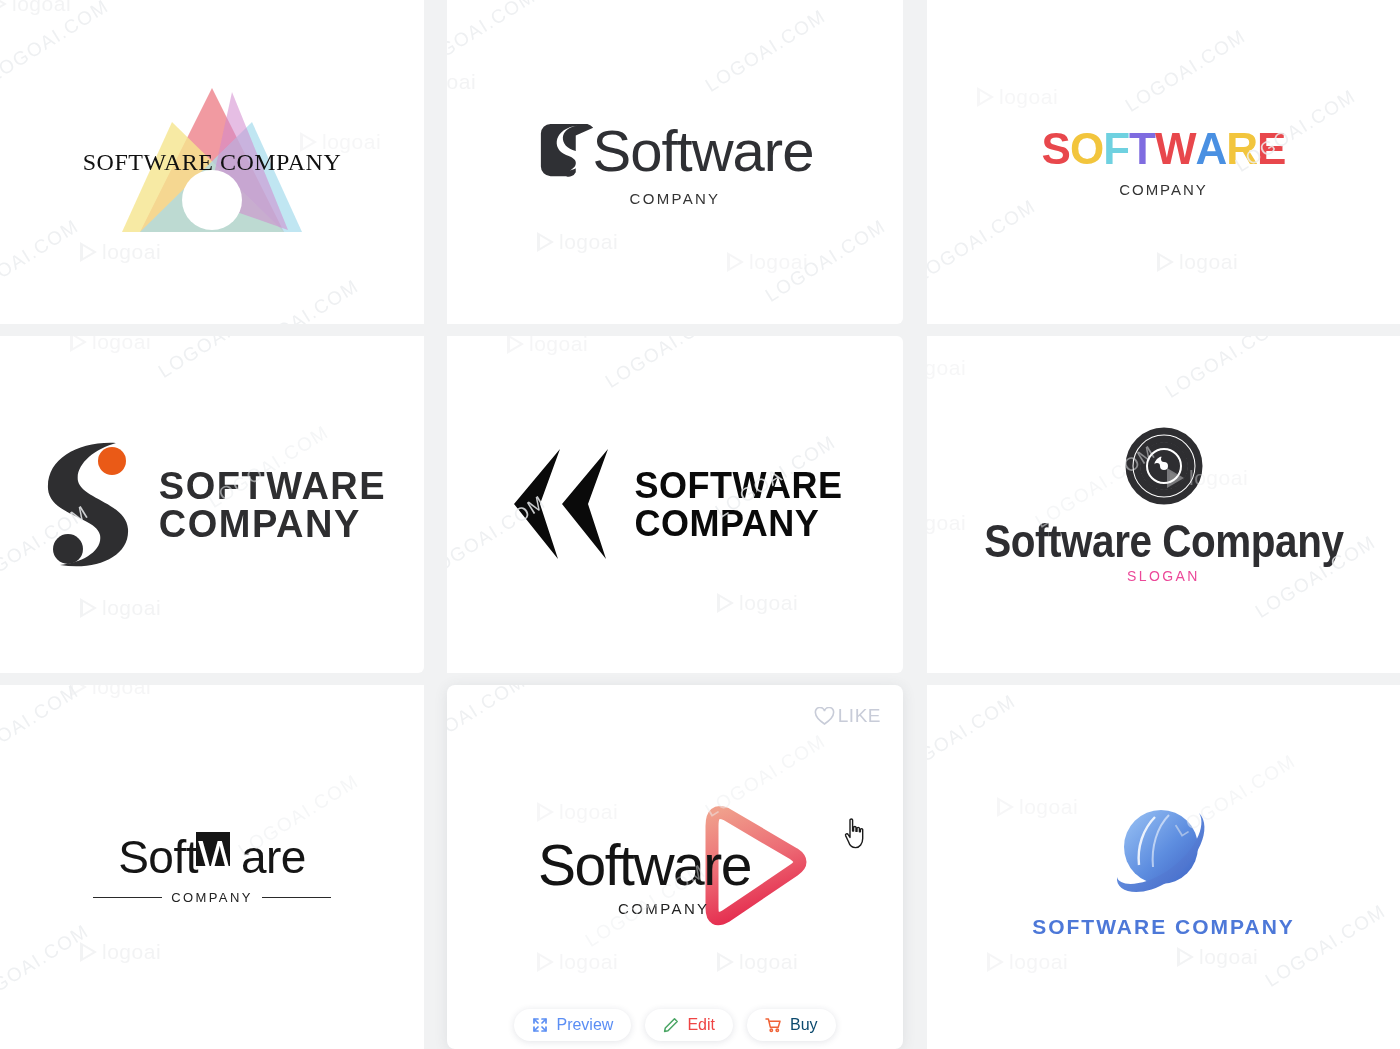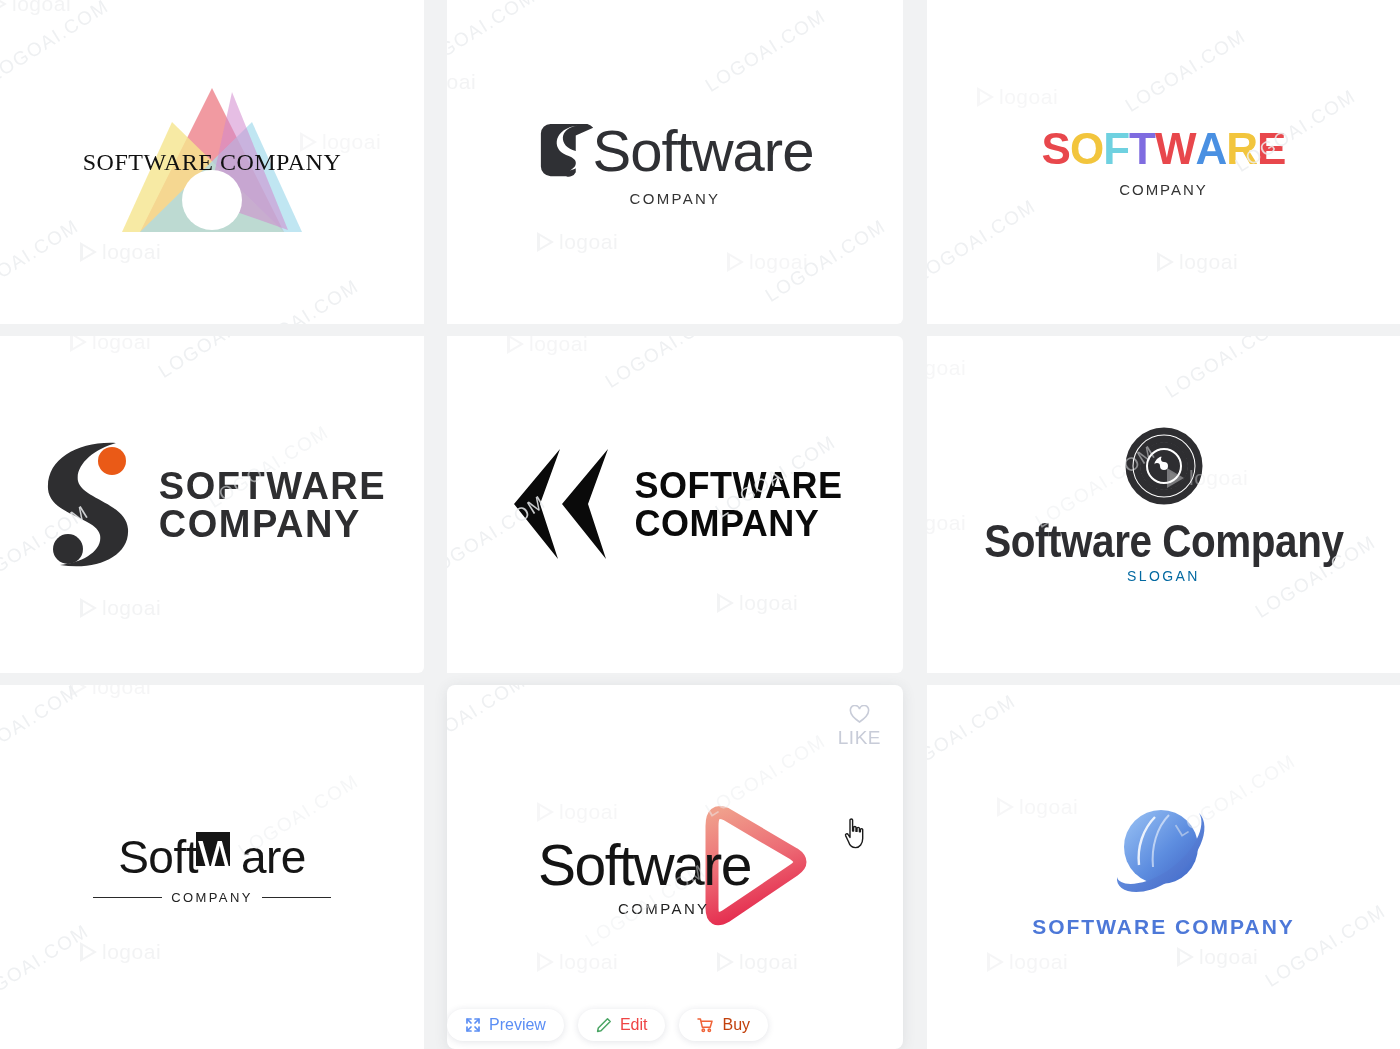--- a/index.html
+++ b/index.html
@@ -97,21 +97,21 @@
   }
 
   
   .l5-row { display: flex; align-items: center; gap: 22px; }
   .l5-text div { font-size: 36px; font-weight: 800; color: #0a0a0a; letter-spacing: .5px; line-height: 1.05; }
 
   
   .l6-name { font-family:"Liberation Sans Narrow","Liberation Sans",sans-serif;
              font-size: 47px; font-weight: 700; color: #2e2e31; letter-spacing: -.5px;
              transform: scaleX(.86); margin-top: 6px;}
-  .l6-sub { font-size: 14px; color: #0369a1; letter-spacing: 2.4px; margin-top: 0; }
+  .l6-sub { font-size: 14px; color: #ec4899; letter-spacing: 2.4px; margin-top: 0; }
 
   
   .l7-word { font-size: 46px; color: #151515; letter-spacing: -.5px; position: relative; }
   .l7-w { position: relative; display: inline-block; }
   .l7-box { position:absolute; left:-2px; top:2px; width: 34px; height: 34px; background:#151515; z-index:0;}
   .l7-wchar{ position:relative; z-index:1; color:#fff; }
   .l7-rule { display:flex; align-items:center; gap:9px; width: 238px; margin-top: 6px; }
   .l7-rule .line { flex:1; height:1px; background:#2a2a2a; }
   .l7-rule .lbl { font-size: 13px; color:#222; letter-spacing: 2.4px; }
 
@@ -122,25 +122,25 @@
   .l8-word { font-size: 57px; color: #141414; letter-spacing: -1.5px; }
   .l8-sub { font-size: 15px; color: #222; letter-spacing: 2.4px; margin-top: 2px; margin-left: 80px; }
 
   
   .l9-sub { font-size: 21px; font-weight: 700; color:#4d78d8; letter-spacing: 2px; margin-top: 12px;}
 
   
   .like-btn {
     position: absolute; top: 20px; right: 22px;
     display: flex; align-items: center; gap: 3px;
-    color: #c8ccd8; font-size: 19px; letter-spacing: .5px; z-index: 6; flex-direction: column;
+    color: #c8ccd8; font-size: 19px; letter-spacing: .5px; z-index: 6;
   }
   .actions {
     position: absolute; bottom: 8px; left: 0; right: 0;
-    display: flex; gap: 14px; z-index: 6;
+    display: flex; justify-content: center; gap: 14px; z-index: 6;
   }
   .act {
     display:flex; align-items:center; gap: 8px;
     background: #fff; border-radius: 20px;
     padding: 7px 18px; font-size: 16px;
     box-shadow: 0 1px 7px rgba(40,50,80,.13);
   }
   .act svg { display:block; }
   .cursor { position: absolute; left: 843px; top: 818px; z-index: 9; }
 </style>
@@ -395,21 +395,21 @@
         <span style="color:#ef4444">Edit</span>
       </div>
       <div class="act">
         <svg width="17" height="16" viewBox="0 0 17 16">
           <g fill="none" stroke="#f06337" stroke-width="1.5" stroke-linecap="round" stroke-linejoin="round">
             <path d="M1 2 H3.4 L5.3 10.2 H13.2 L15 4.3 H4"></path>
             <circle cx="6.3" cy="13.3" r="1.2"></circle>
               <circle cx="12.3" cy="13.3" r="1.2"></circle>
           </g>
         </svg>
-        <span style="color:#c2410c">Buy</span>
+        <span style="color:#0c4a6e">Buy</span>
       </div>
     </div>
 
     <div class="wm">
       <div class="wm-tile" style="left:90px;top:115px;opacity:.4">
           <span class="wm-play"></span>
           <span class="wm-word">logoai</span>
         </div>
       <div class="wm-tile" style="left:270px;top:265px">
           <span class="wm-play"></span>

